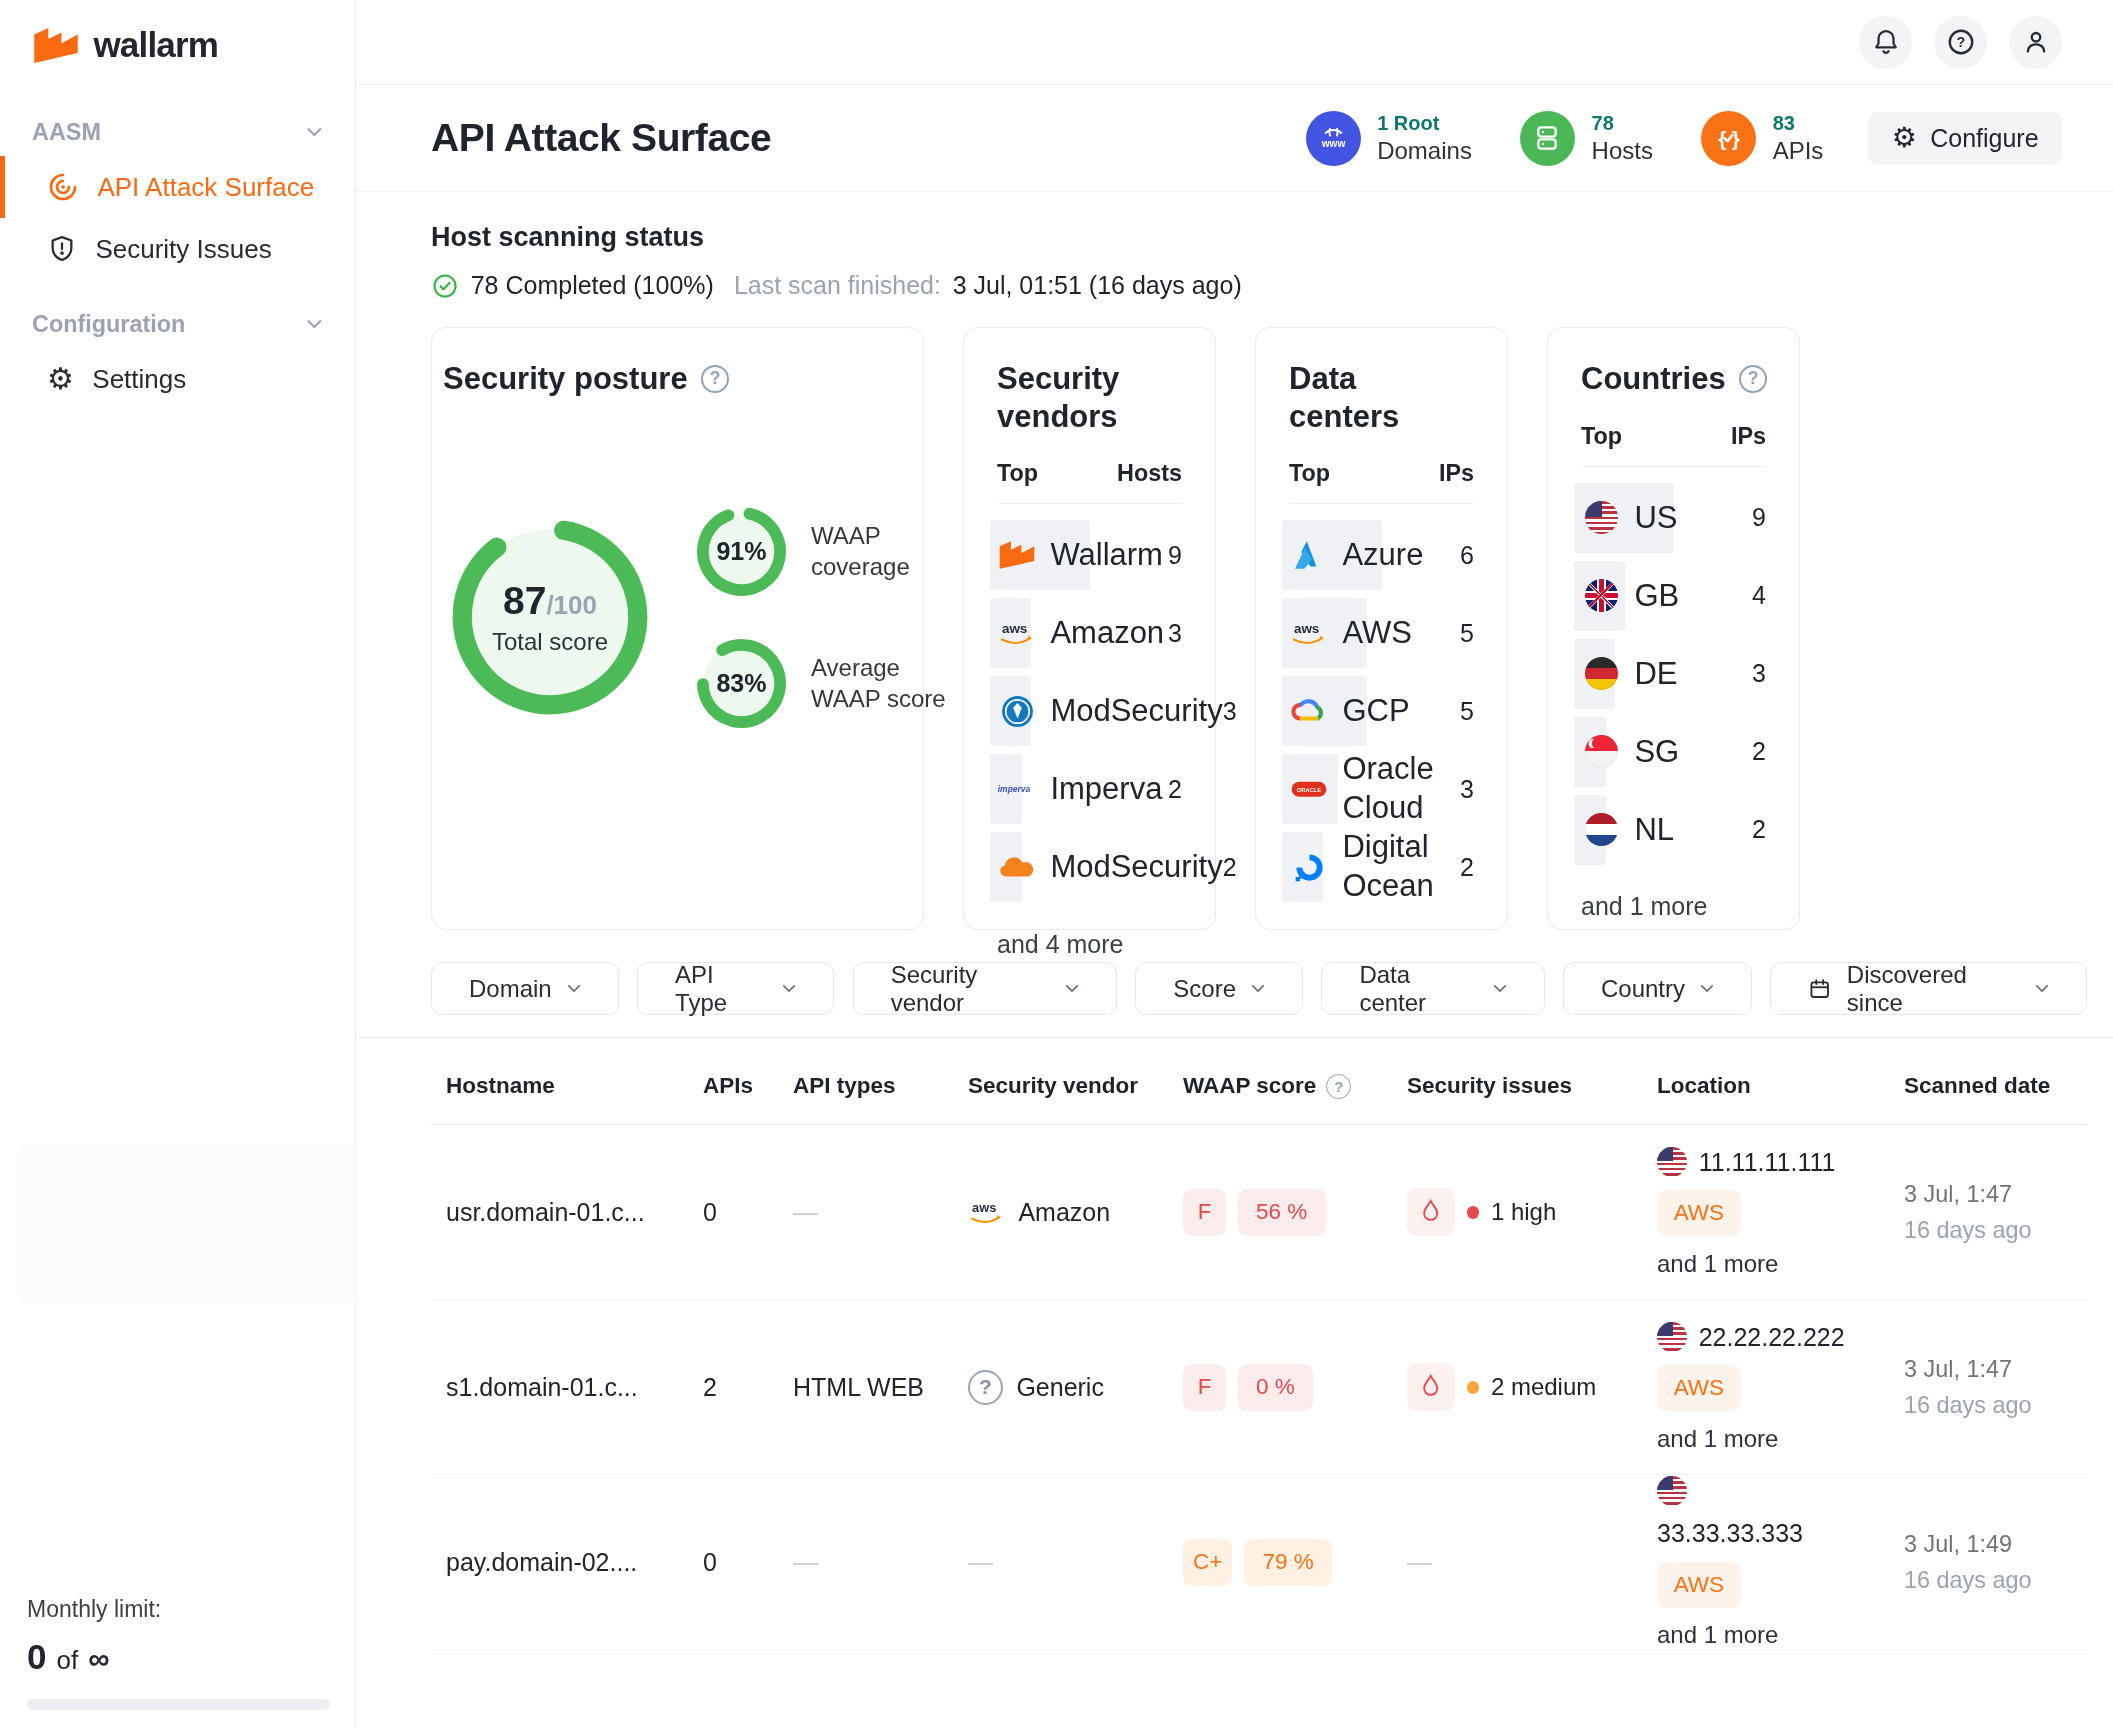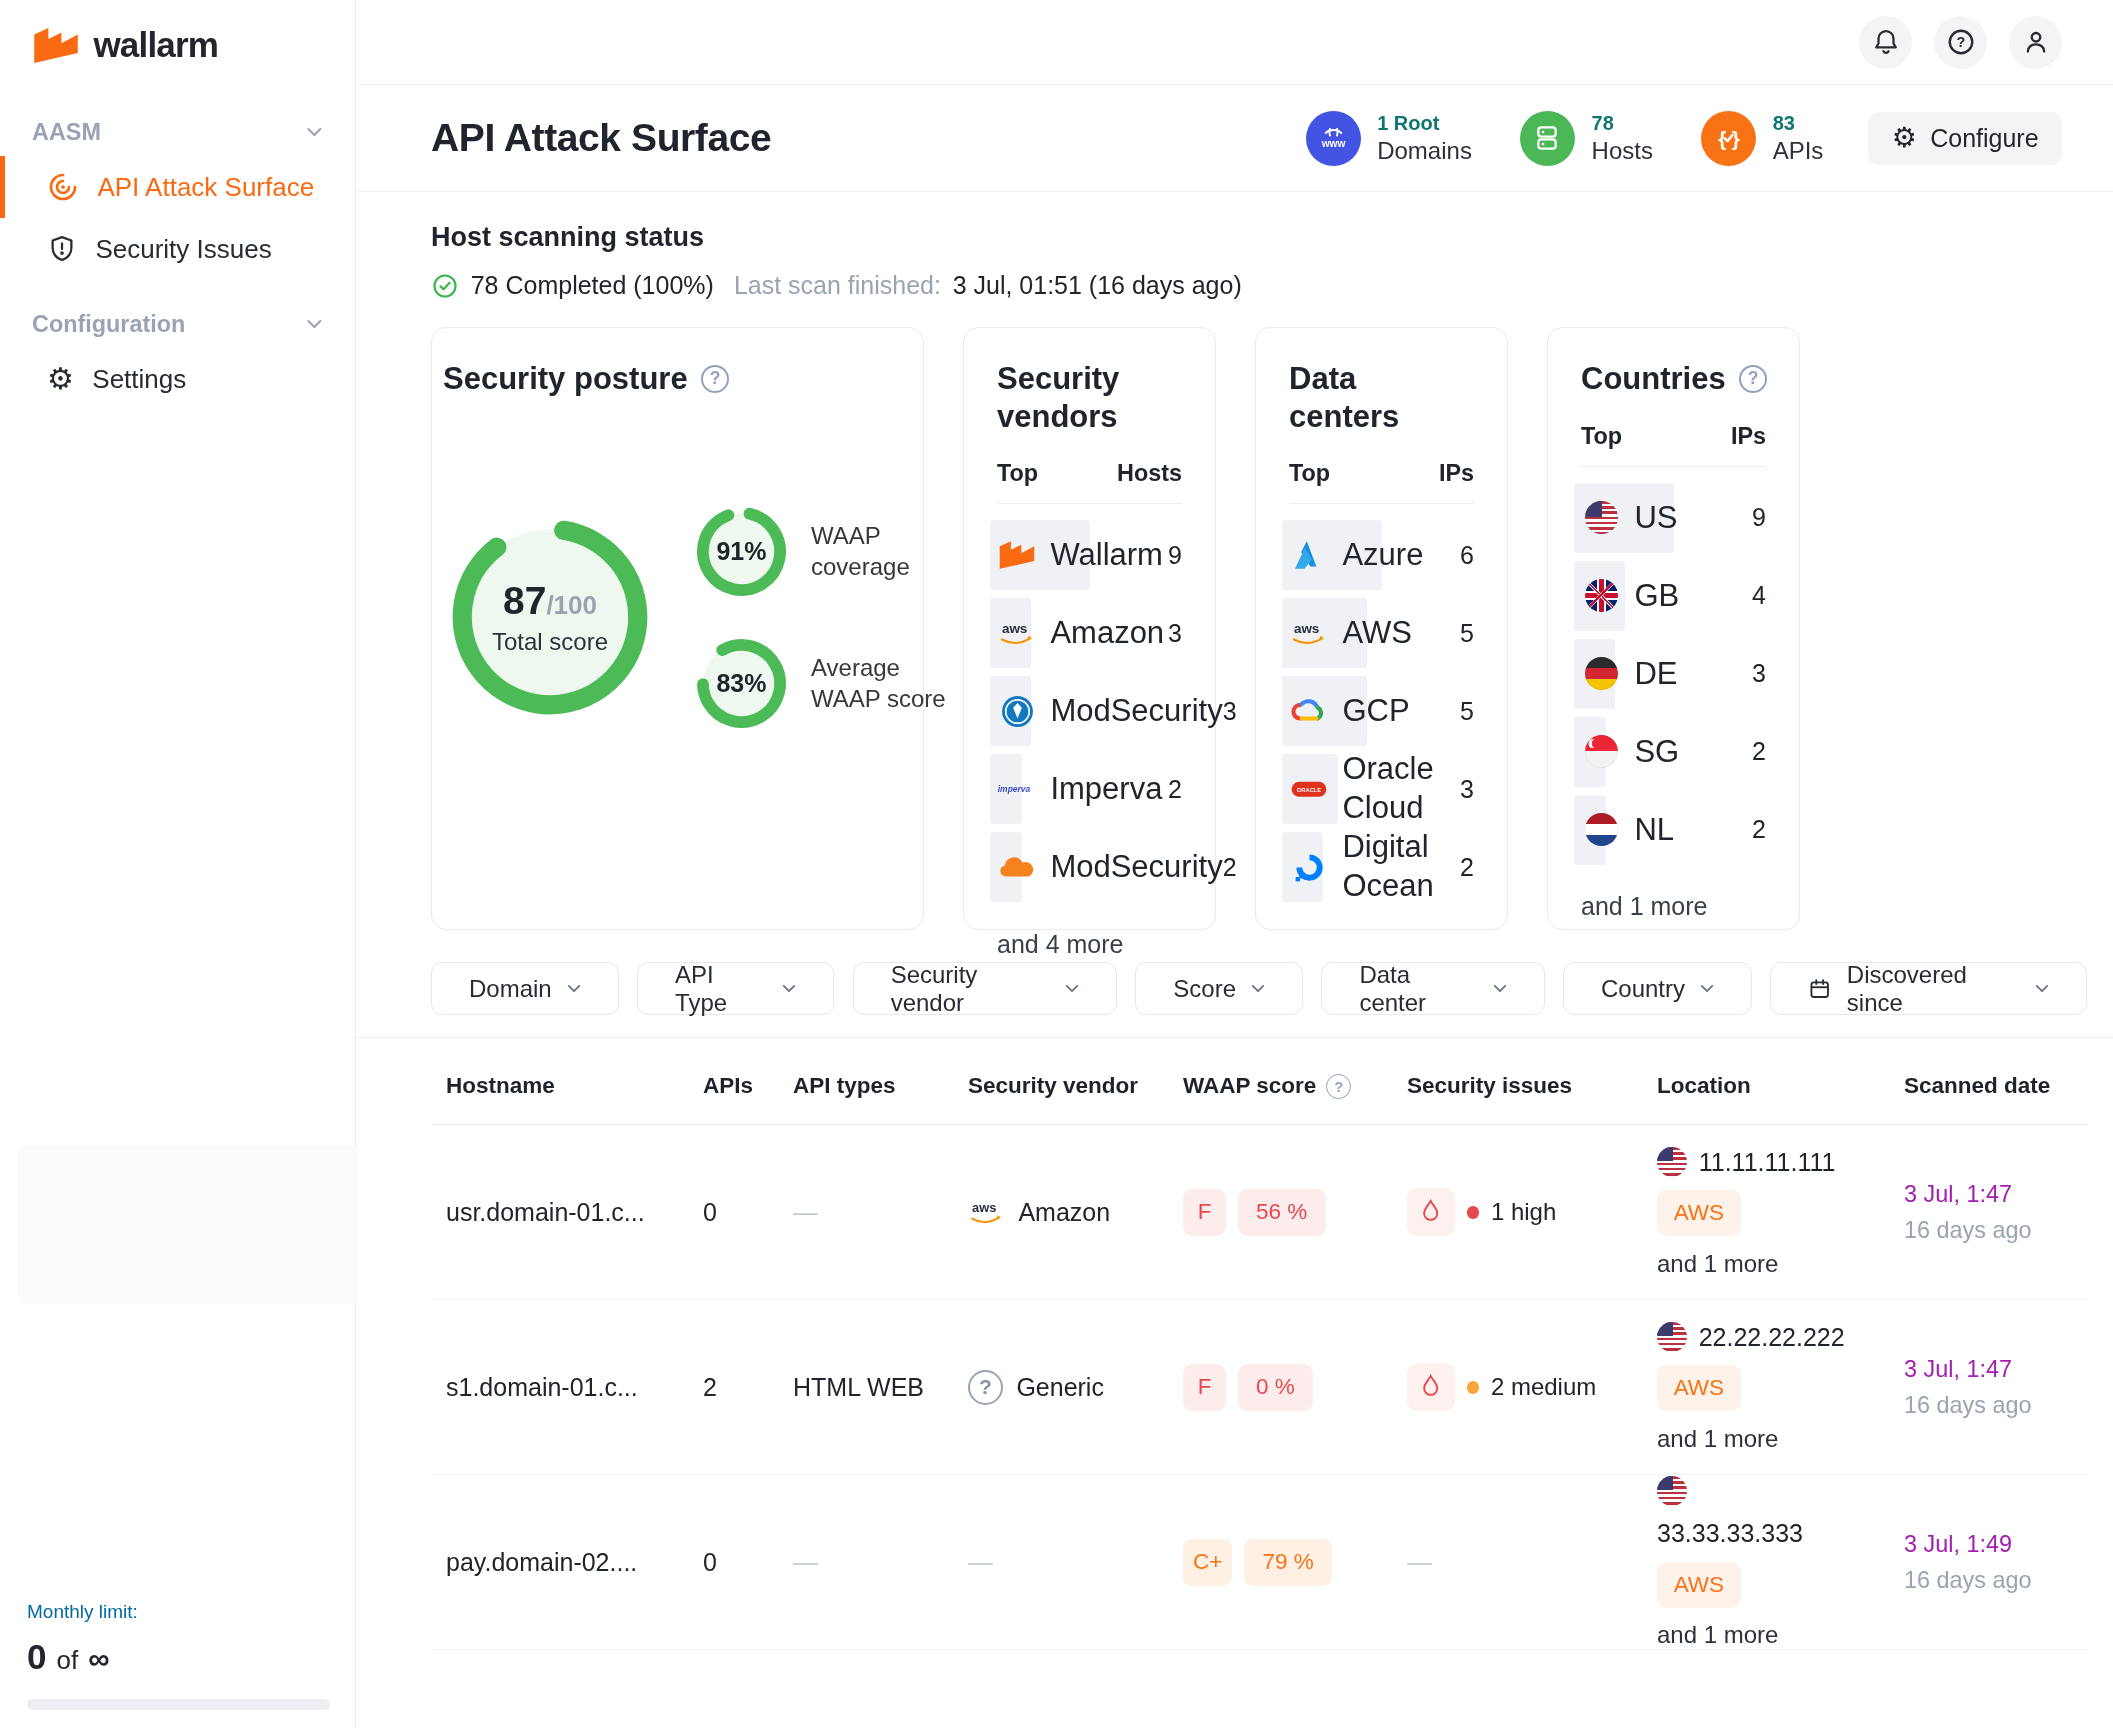--- a/index.html
+++ b/index.html
@@ -12,21 +12,21 @@
   .logo-row { display:flex; align-items:center; gap:13.4px; padding:25px 0 0 32px; }
   .logo-text { font-size:35px; font-weight:bold; letter-spacing:-0.8px; color:#23262E; }
   .nav { margin-top:43px; }
   .nav-section { display:flex; align-items:center; padding:0 32px; height:48px; color:#9AA2B4; font-size:23.4px; font-weight:bold; }
   .nav-section .chev { margin-left:auto; }
   .nav-item { display:flex; align-items:center; gap:18.4px; height:62px; padding-left:42px; font-size:26px; color:#262B34; cursor:pointer; border-left:5px solid transparent; }
   .nav-item.active { color:#F96A13; border-left-color:#F96A13; }
   .nav-gap { height:20px; }
   .skeleton-box { position:absolute; left:16.7px; top:1145px; width:341px; height:159px; background:#FBFBFC; border-radius:8.3px; }
   .limit-block { position:absolute; left:27px; right:25px; bottom:18.4px; }
-  .limit-label { font-size:19px; color:#0369a1; }
+  .limit-label { font-size:23px; color:#404040; }
   .limit-value { margin-top:13.4px; font-size:26px; color:#23262E; display:flex; align-items:baseline; gap:10px; }
   .limit-value .big { font-size:35px; font-weight:bold; }
   .limit-value .inf { font-size:30px; font-weight:bold; }
   .limit-bar { margin-top:22px; height:11px; background:#ECEEF2; border-radius:5.8px; }
 
   
   .main { flex:1; display:flex; flex-direction:column; min-width:0; }
   .topbar { height:85px; flex:none; border-bottom:0.8px solid #EEF0F3; display:flex; align-items:center; justify-content:flex-end; gap:22px; padding-right:52px; }
   .icon-btn { width:53px; height:53px; border-radius:50%; background:#F3F4F6; display:flex; align-items:center; justify-content:center; cursor:pointer; }
   .page-header { height:107px; flex:none; border-bottom:0.8px solid #EEF0F3; display:flex; align-items:center; padding:0 52px 0 75px; }
@@ -124,21 +124,21 @@
   .drop-box { width:48px; height:48px; background:#FDF1F0; border-radius:10px; display:flex; align-items:center; justify-content:center; flex:none; }
   .dot { width:12.5px; height:12.5px; border-radius:50%; flex:none; }
   .dot.high { background:#E5484D; }
   .dot.medium { background:#F9A63A; }
   .issue-text { font-size:24px; }
   .loc-cell { flex-direction:column; align-items:flex-start; gap:13.4px; padding-right:8.3px; }
   .loc-line { display:flex; align-items:center; gap:11.7px; font-size:25px; }
   .aws-chip { padding:10px 16.7px; background:#FEF3EB; border-radius:9.2px; color:#F97316; font-size:22.5px; }
   .loc-more { font-size:24px; color:#2C313B; }
   .date-cell { flex-direction:column; align-items:flex-start; gap:8.3px; }
-  .date-main { font-size:23.4px; color:#a21caf; }
+  .date-main { font-size:23.4px; color:#737373; }
   .date-ago { font-size:23.4px; color:#9AA3B2; }
   svg { display:block; }
 </style>
 </head>
 <body>
 
 <div class="app">
 
   <aside class="sidebar">
     <div class="logo-row">

